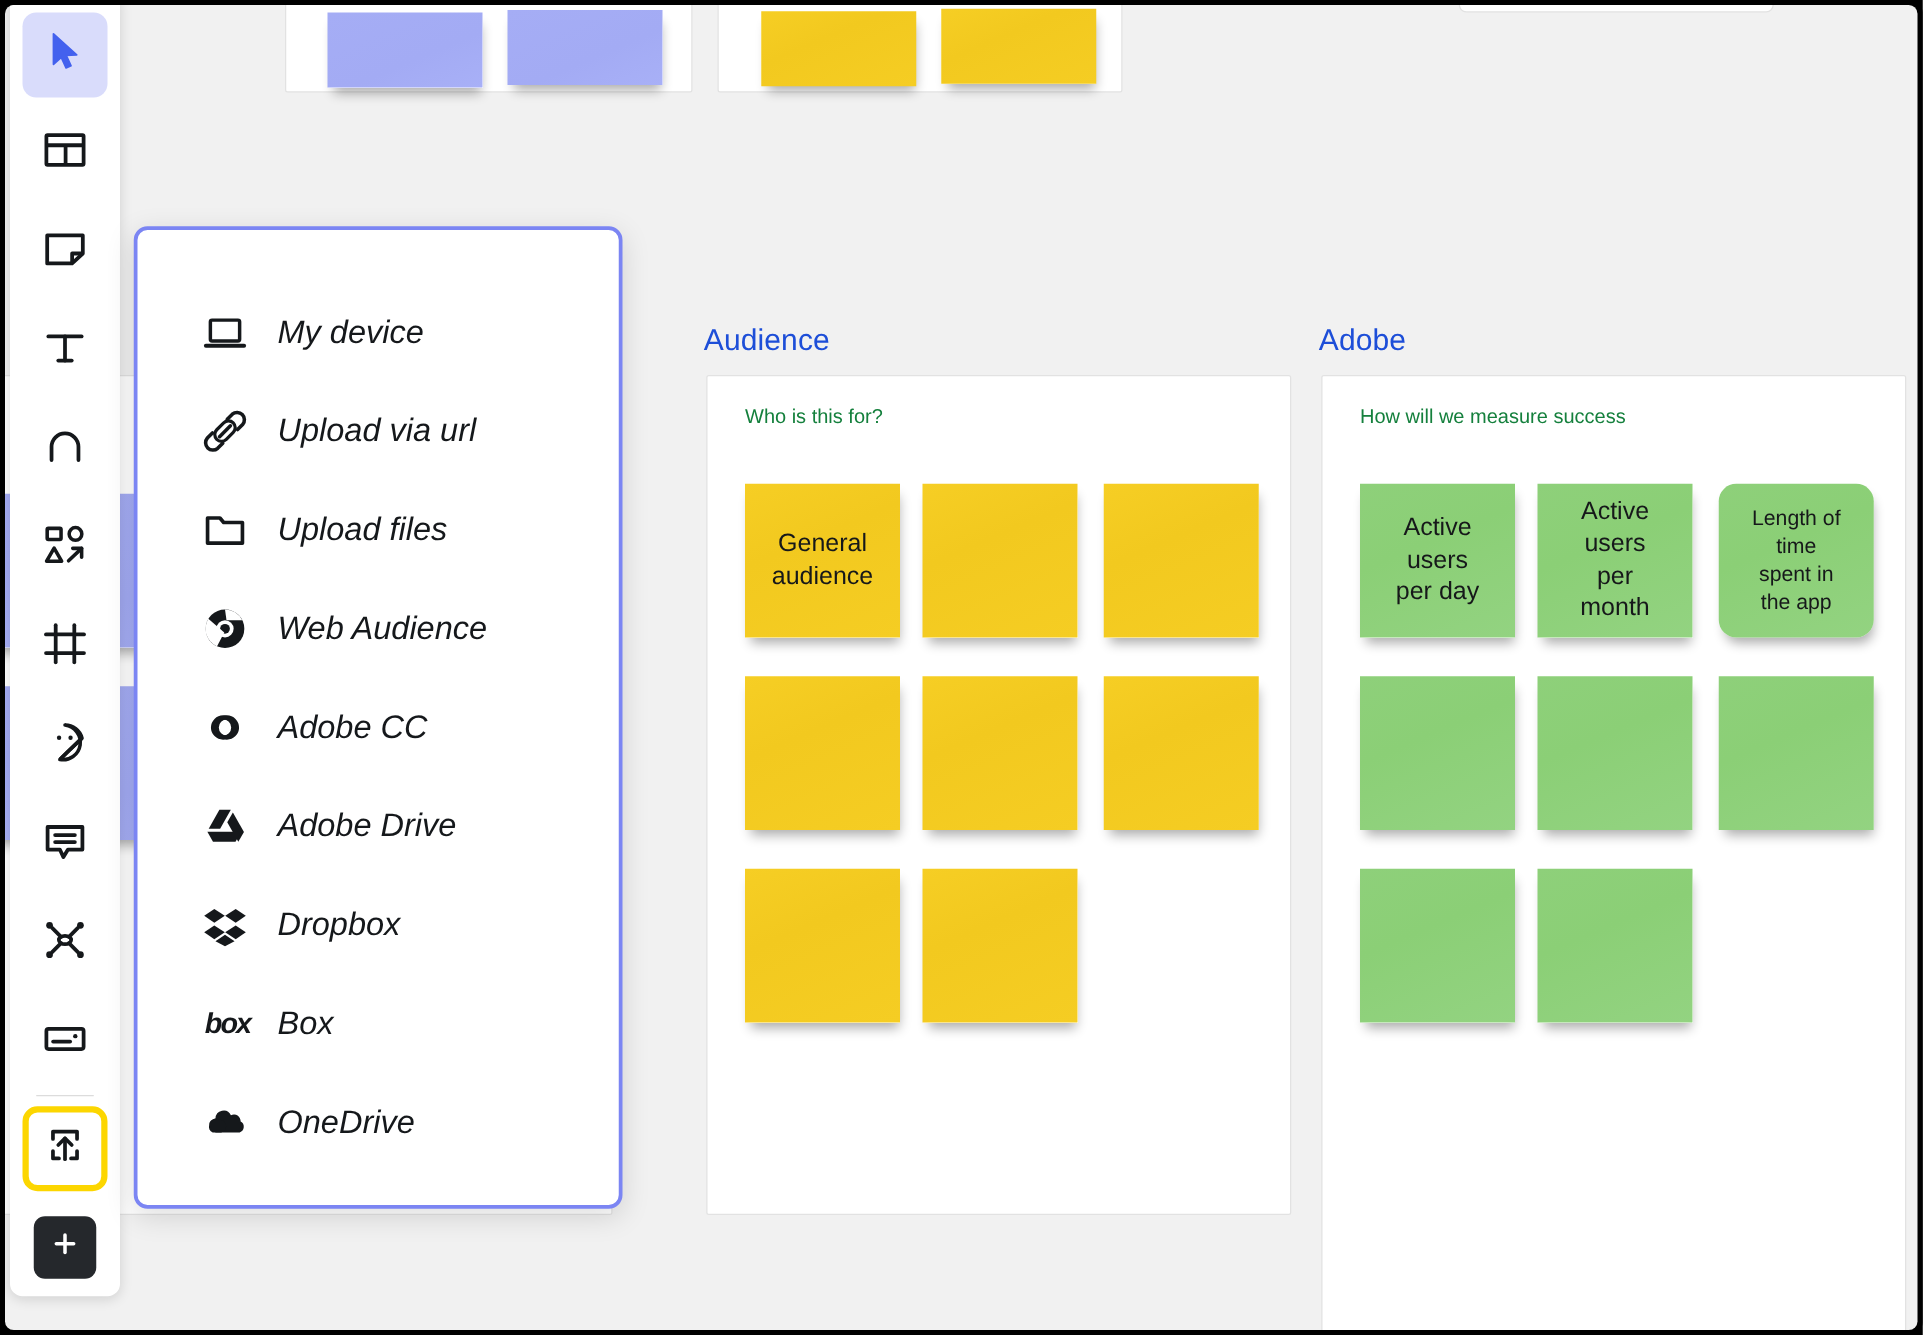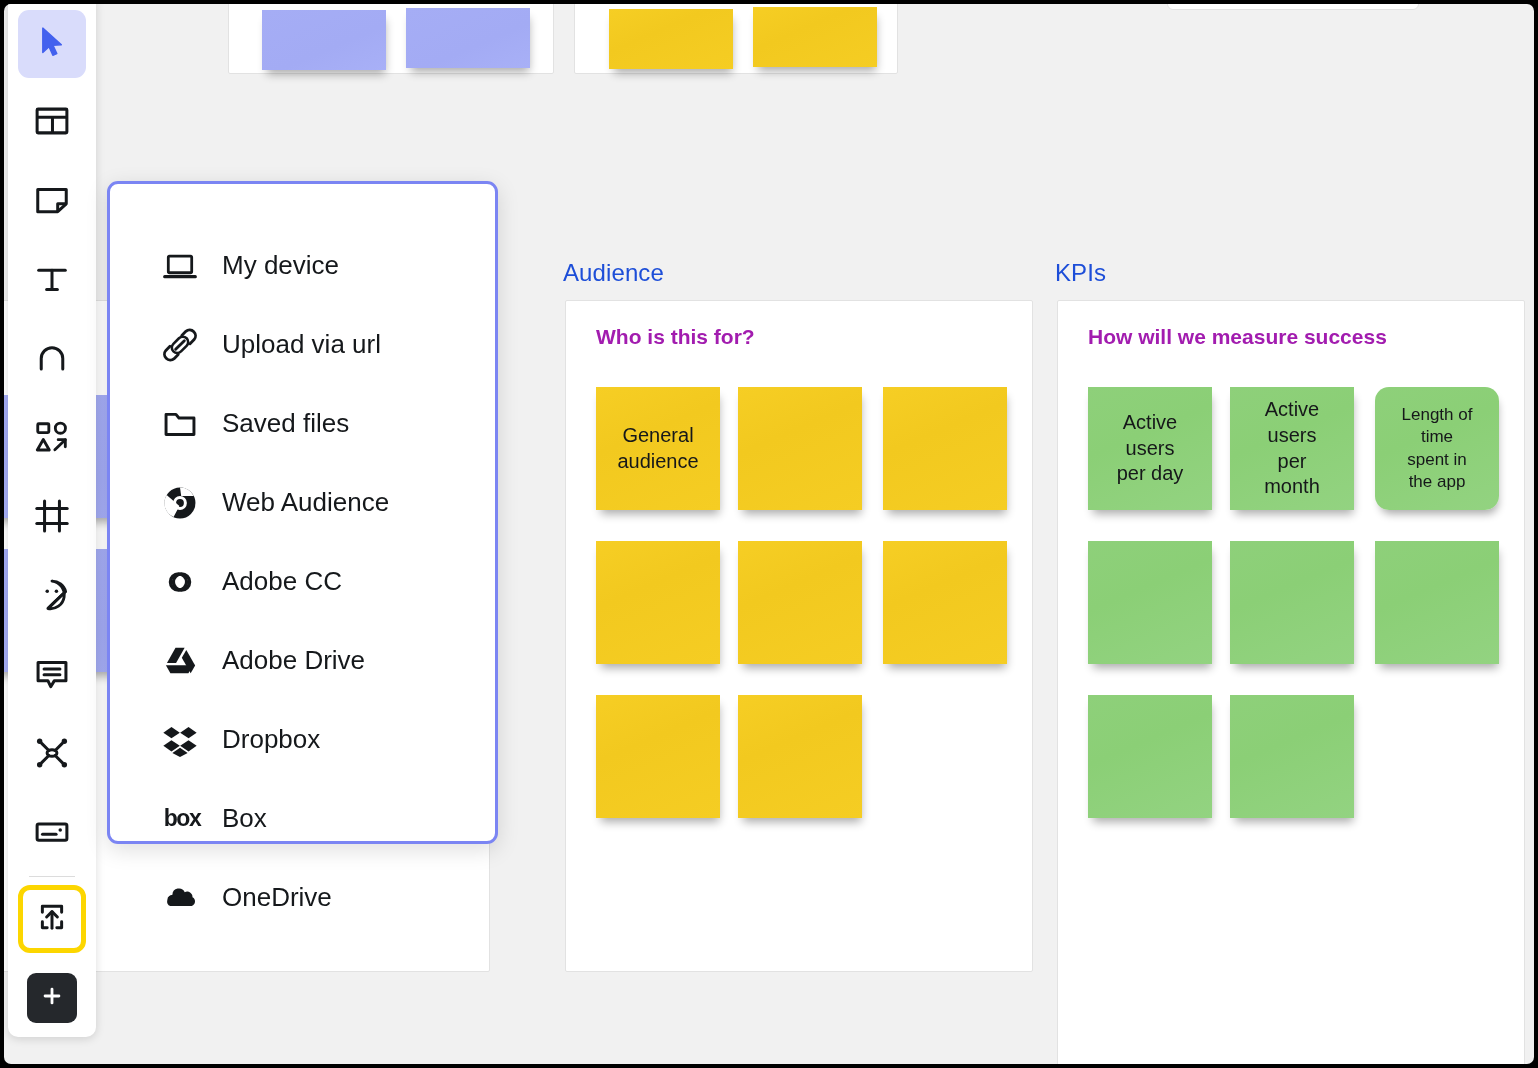--- a/index.html
+++ b/index.html
@@ -46,23 +46,23 @@
     background: #ffffff;
     border: 1px solid #e2e2e2;
     border-radius: 2px;
     box-shadow: 0 0 0 rgba(0,0,0,0);
   }
 
   .card-heading {
     position: absolute;
     left: 30px;
     top: 24px;
-    font-size: 21px;
-    color: #a21caf;
-    font-weight: 700;
+    font-size: 16px;
+    color: #15803d;
+    font-weight: 400;
     white-space: nowrap;
   }
 
   
   .note {
     position: absolute;
     width: 124px;
     height: 123px;
     display: flex;
     align-items: center;
@@ -124,26 +124,27 @@
   .tool-divider {
     width: 46px; height: 1px;
     background: #dcdcdc;
     margin: 3px auto 2px auto;
   }
 
   
   #upload-menu {
     position: absolute;
     left: 103px; top: 177px;
-    width: 391px; height: 663px;
+    width: 391px; height: 786px;
     background: #ffffff;
     border: 3px solid #7b85f3;
     border-radius: 11px;
     box-shadow: 0 6px 22px rgba(0,0,0,.13);
     z-index: 60;
+    font-style: italic;
   }
   .menu-item {
     position: absolute;
     left: 0; width: 100%;
     height: 79px;
     display: flex;
     align-items: center;
     padding-left: 49px;
     cursor: default;
   }
@@ -201,21 +202,21 @@
       <div class="note yellow" style="left:317px; top:86px;"></div>
 
       <div class="note yellow" style="left:30px; top:240px;"></div>
       <div class="note yellow" style="left:172px; top:240px;"></div>
       <div class="note yellow" style="left:317px; top:240px;"></div>
 
       <div class="note yellow" style="left:30px; top:394px;"></div>
       <div class="note yellow" style="left:172px; top:394px;"></div>
     </div>
 
-    <div class="col-title" style="left:1051px; top:255px;">KPIs</div>
+    <div class="col-title" style="left:1051px; top:255px;">Adobe</div>
 
     <div class="board-card" style="left:1053px; top:296px; width:468px; height:860px;">
       <div class="card-heading">How will we measure success</div>
 
       <div class="note green" style="left:30px; top:86px;">Active users per day</div>
       <div class="note green" style="left:172px; top:86px;">Active users per month</div>
       <div class="note green small-text" style="left:317px; top:86px;border-radius:14px;">Length of time spent in the app</div>
 
       <div class="note green" style="left:30px; top:240px;"></div>
       <div class="note green" style="left:172px; top:240px;"></div>
@@ -412,21 +413,21 @@
         </span>
         <span class="menu-label">Upload via url</span>
       </div>
 
       <div class="menu-item" style="top:200px;">
         <span class="menu-icon">
           <svg width="36" height="36" viewBox="0 0 24 24" fill="none" stroke="#15181b" stroke-width="1.95" stroke-linejoin="round">
             <path d="M2.7 19 V5.6 H9.3 L11.3 8 H21.3 V19 Z"></path>
           </svg>
         </span>
-        <span class="menu-label">Saved files</span>
+        <span class="menu-label">Upload files</span>
       </div>
 
       <div class="menu-item" style="top:279px;">
         <span class="menu-icon">
           <svg width="36" height="36" viewBox="0 0 24 24">
             <circle cx="12" cy="12" r="10.3" fill="#15181b"></circle>
             <circle cx="12" cy="12" r="4.6" fill="#ffffff"></circle>
             <circle cx="12" cy="12" r="2.6" fill="#15181b"></circle>
             <path d="M12 1.7 A10.3 10.3 0 0 1 21.2 7.4 L12.8 7.4 Z" fill="#ffffff"></path>
             <path d="M3.1 6.6 A10.3 10.3 0 0 0 7.7 21.4 L11.6 14 Z" fill="#ffffff"></path>

